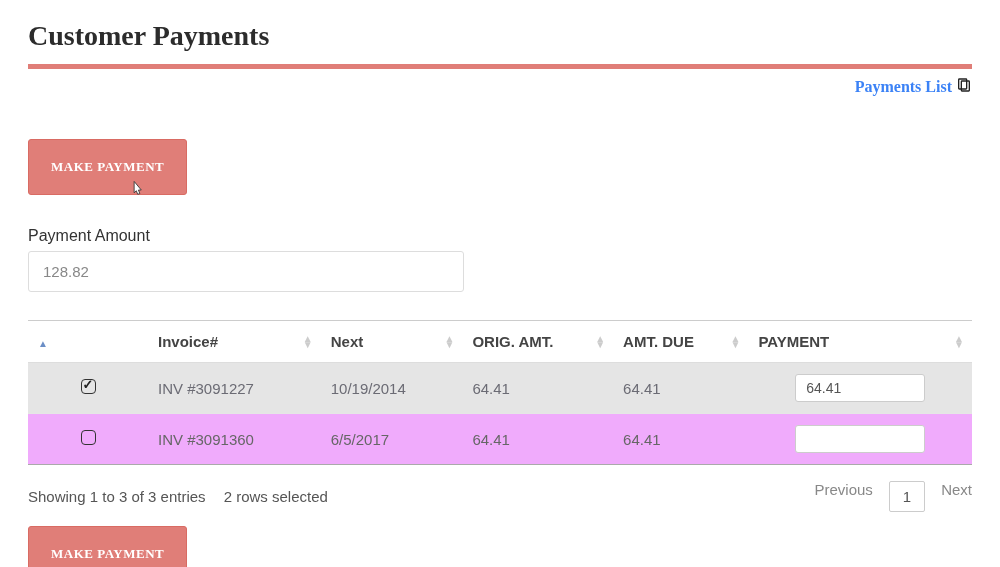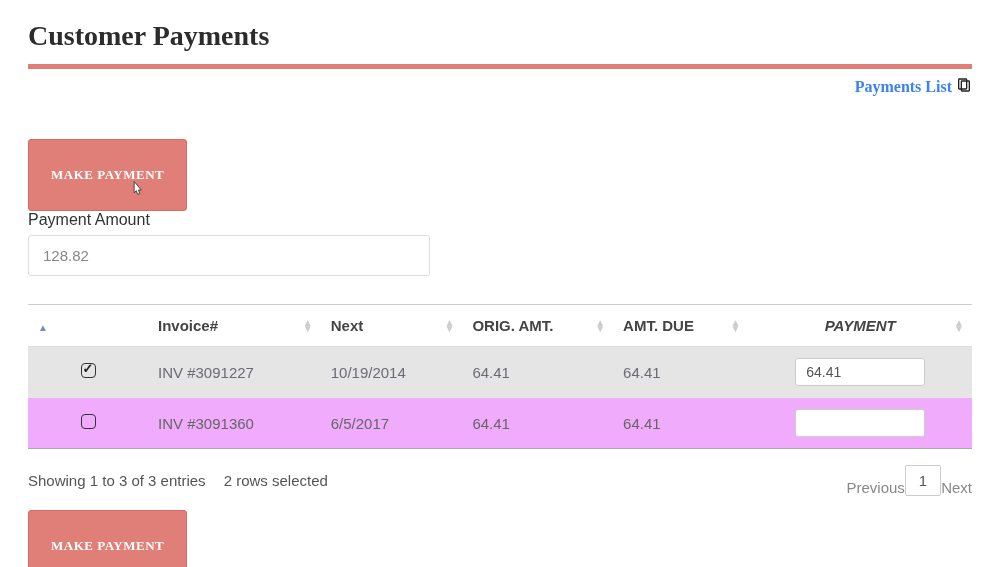--- a/index.html
+++ b/index.html
@@ -34,37 +34,38 @@
     justify-content: flex-end;
     align-items: center;
     gap: 4px;
     margin-bottom: 42px;
   }
   .payments-list-link svg { width: 16px; height: 16px; }
   .btn-primary {
     background: #e07e78;
     color: #fff;
     border: 1px solid #d96b63;
-    padding: 27px 22px;
+    padding: 19px 22px;
     font-size: 13px;
     font-weight: 700;
     letter-spacing: 0.5px;
     cursor: pointer;
     border-radius: 3px;
     text-transform: uppercase;
     font-family: Georgia, 'Times New Roman', serif;
   }
   .field-label {
     display: block;
     font-size: 16px;
     color: #333;
+    margin-top: 32px;
     margin-bottom: 6px;
   }
   .text-input {
-    width: 402px;
+    width: 436px;
     padding: 11px 14px;
     font-size: 15px;
     color: #888;
     border: 1px solid #ddd;
     border-radius: 3px;
     background: #fff;
   }
   .table-wrap {
     margin-top: 28px;
     border-top: 1px solid #ccc;
@@ -77,21 +78,21 @@
   }
   thead th {
     text-align: left;
     padding: 12px 10px;
     color: #444;
     font-weight: 600;
     border-bottom: 1px solid #ddd;
     position: relative;
     background: #fff;
   }
-  thead th.center { text-align: center; font-style: italic; }
+  thead th.center { text-align: left; }
   .sort-icons {
     display: inline-block;
     font-size: 10px;
     line-height: 6px;
     color: #ccc;
     vertical-align: middle;
     margin-left: 4px;
     position: absolute;
     right: 8px;
     top: 50%;
@@ -136,21 +137,21 @@
   }
   .table-footer {
     display: flex;
     justify-content: space-between;
     align-items: center;
     margin-top: 16px;
     font-size: 15px;
     color: #555;
   }
   .footer-left { display: flex; gap: 18px; }
-  .pager { display: flex; align-items: flex-end; gap: 0; }
+  .pager { display: flex; align-items: flex-start; gap: 16px; }
   .pager .page-num {
     border: 1px solid #ccc;
     padding: 6px 13px;
     border-radius: 2px;
     color: #555;
     cursor: pointer;
   }
   .pager .pager-btn { color: #888; cursor: pointer; }
   .bottom-btn { margin-top: 14px; }
   .cursor-pointer {

